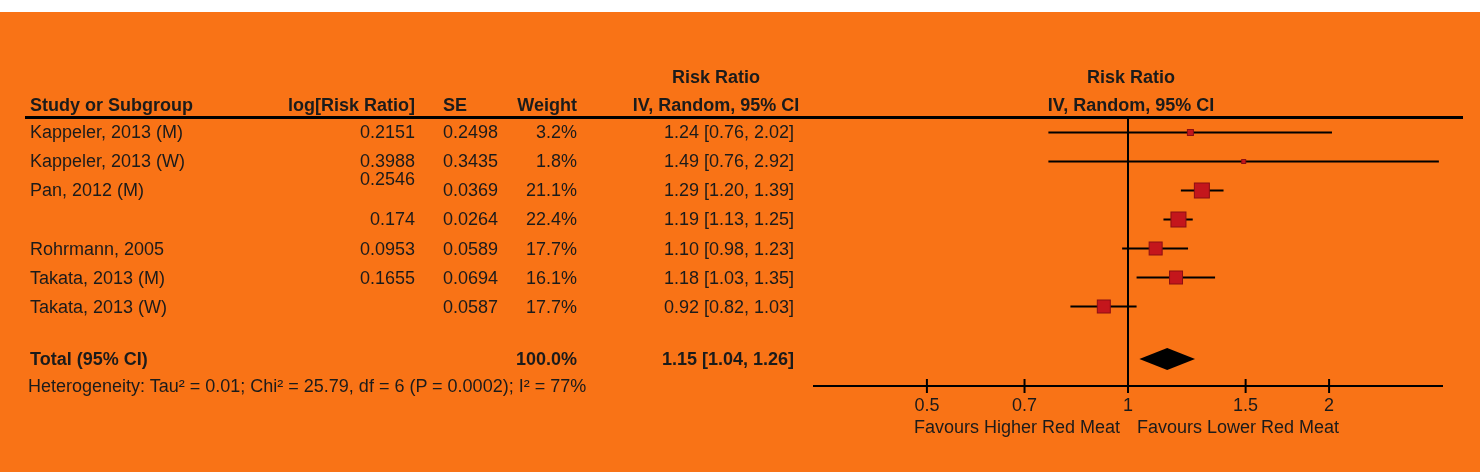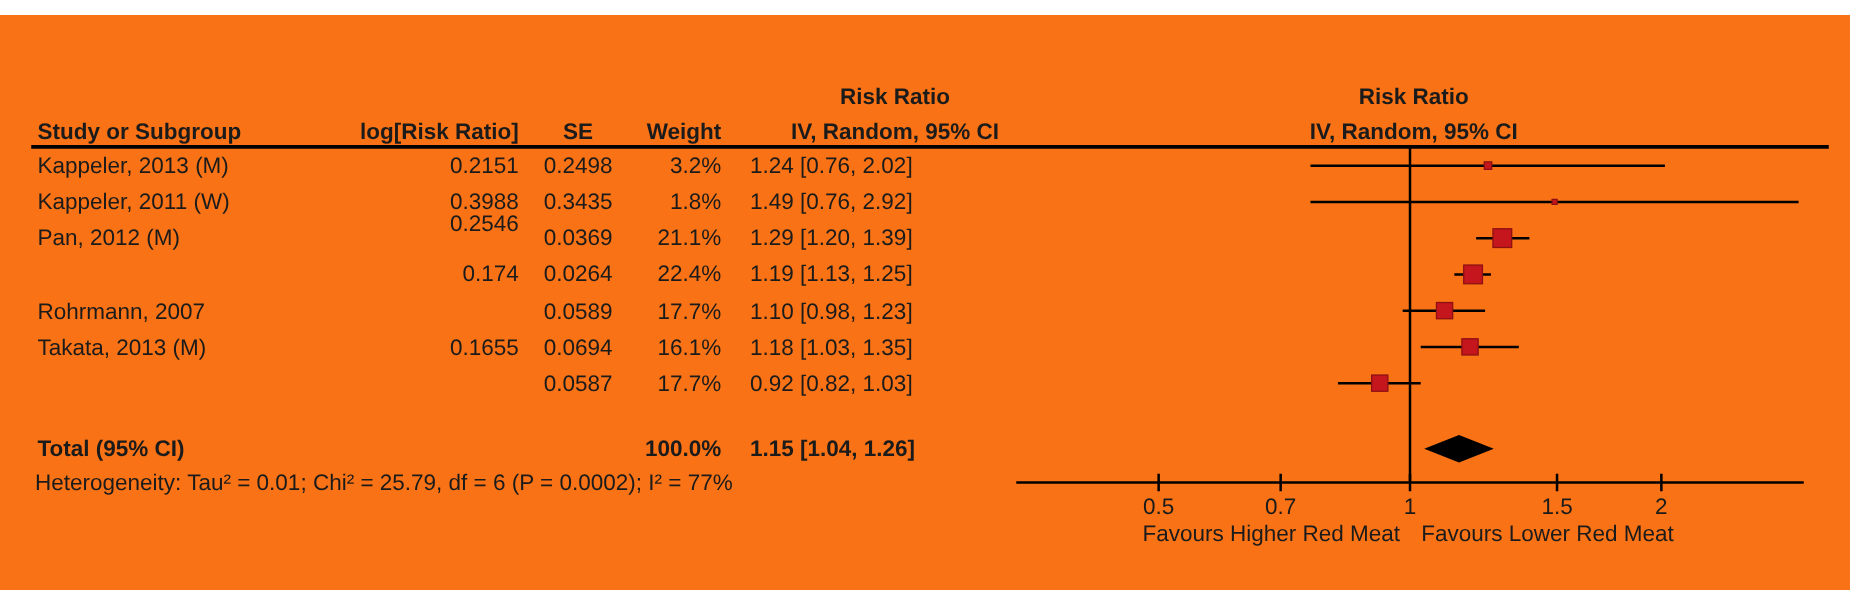--- a/index.html
+++ b/index.html
@@ -4,23 +4,23 @@
 <style>
   html,body{margin:0;padding:0;background:#ffffff;}
   .canvas{
     position:relative;width:1480px;height:472px;background:#f97316;
     font-family:"Liberation Sans",sans-serif;color:#1b1b1b;overflow:hidden;margin-top:12px;
   }
   .txt{position:absolute;height:20px;line-height:20px;font-size:18px;white-space:nowrap;}
   .bold{font-weight:bold;}
   .c-study{left:30px;width:210px;text-align:left;}
   .c-logrr{left:230px;width:185px;text-align:right;}
-  .c-se{left:429px;width:67px;text-align:center;}
+  .c-se{left:443px;width:67px;text-align:left;}
   .c-weight{left:500px;width:77px;text-align:right;}
-  .c-ci{left:600px;width:194px;}
+  .c-ci{left:600px;width:194px;text-align:right;}
   .hdr-left{left:610px;width:212px;text-align:center;}
   .hdr-right{left:1025px;width:212px;text-align:center;}
   .rule{position:absolute;left:25px;top:104px;width:1438px;height:3px;background:#000;}
   #plot-svg{position:absolute;left:0;top:0;}
   .tick-label{position:absolute;top:383px;width:60px;text-align:center;height:20px;line-height:20px;font-size:18px;}
   .caption{position:absolute;top:405px;height:20px;line-height:20px;font-size:18px;white-space:nowrap;}
   .cap-left{left:820px;width:300px;text-align:right;}
   .cap-right{left:1137px;width:300px;text-align:left;}
 </style>
 </head>
@@ -39,48 +39,50 @@
   <div class="txt bold c-weight" style="top:83px">Weight</div>
 
   <div class="rule"></div>
 
   <div class="txt c-study" style="top:110px">Kappeler, 2013 (M)</div>
   <div class="txt c-logrr" style="top:110px">0.2151</div>
   <div class="txt c-se" style="top:110px">0.2498</div>
   <div class="txt c-weight" style="top:110px">3.2%</div>
   <div class="txt c-ci" style="top:110px">1.24 [0.76, 2.02]</div>
 
-  <div class="txt c-study" style="top:139px">Kappeler, 2011 (W)</div>
+  <div class="txt c-study" style="top:139px">Kappeler, 2013 (W)</div>
   <div class="txt c-logrr" style="top:139px">0.3988</div>
   <div class="txt c-se" style="top:139px">0.3435</div>
   <div class="txt c-weight" style="top:139px">1.8%</div>
   <div class="txt c-ci" style="top:139px">1.49 [0.76, 2.92]</div>
 
   <div class="txt c-study" style="top:168px">Pan, 2012 (M)</div>
   <div class="txt c-logrr" style="top:157px">0.2546</div>
   <div class="txt c-se" style="top:168px">0.0369</div>
   <div class="txt c-weight" style="top:168px">21.1%</div>
   <div class="txt c-ci" style="top:168px">1.29 [1.20, 1.39]</div>
 
   <div class="txt c-logrr" style="top:197px">0.174</div>
   <div class="txt c-se" style="top:197px">0.0264</div>
   <div class="txt c-weight" style="top:197px">22.4%</div>
   <div class="txt c-ci" style="top:197px">1.19 [1.13, 1.25]</div>
 
-  <div class="txt c-study" style="top:227px">Rohrmann, 2007</div>
+  <div class="txt c-study" style="top:227px">Rohrmann, 2005</div>
+  <div class="txt c-logrr" style="top:227px">0.0953</div>
   <div class="txt c-se" style="top:227px">0.0589</div>
   <div class="txt c-weight" style="top:227px">17.7%</div>
   <div class="txt c-ci" style="top:227px">1.10 [0.98, 1.23]</div>
 
   <div class="txt c-study" style="top:256px">Takata, 2013 (M)</div>
   <div class="txt c-logrr" style="top:256px">0.1655</div>
   <div class="txt c-se" style="top:256px">0.0694</div>
   <div class="txt c-weight" style="top:256px">16.1%</div>
   <div class="txt c-ci" style="top:256px">1.18 [1.03, 1.35]</div>
 
+  <div class="txt c-study" style="top:285px">Takata, 2013 (W)</div>
   <div class="txt c-se" style="top:285px">0.0587</div>
   <div class="txt c-weight" style="top:285px">17.7%</div>
   <div class="txt c-ci" style="top:285px">0.92 [0.82, 1.03]</div>
 
   <div class="txt bold c-study" style="top:337px">Total (95% CI)</div>
   <div class="txt bold c-weight" style="top:337px">100.0%</div>
   <div class="txt bold c-ci" style="top:337px">1.15 [1.04, 1.26]</div>
 
   <div class="txt" style="left:28px;top:364px">Heterogeneity: Tau² = 0.01; Chi² = 25.79, df = 6 (P = 0.0002); I² = 77%</div>
 

